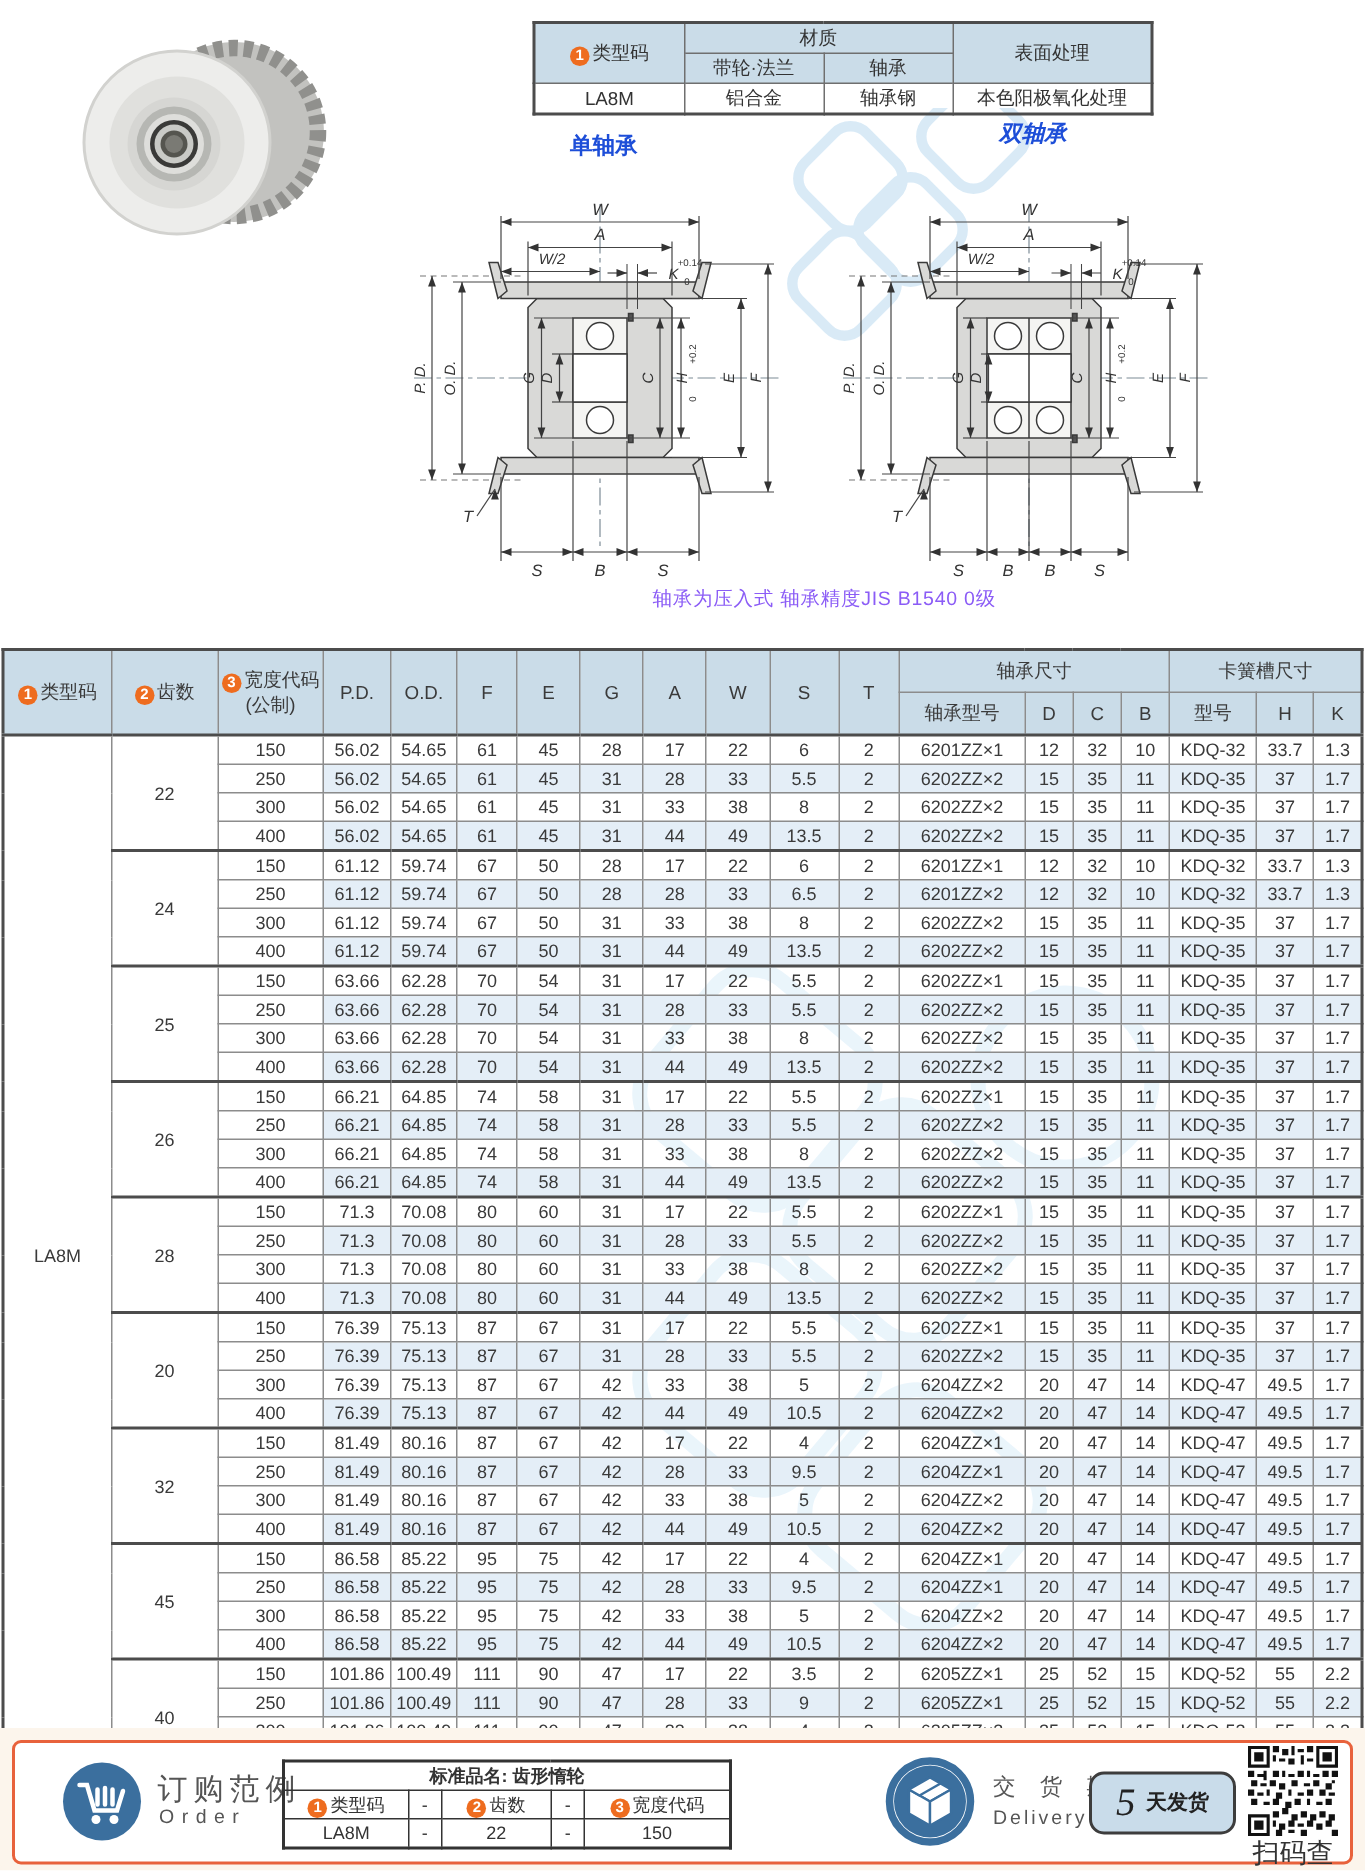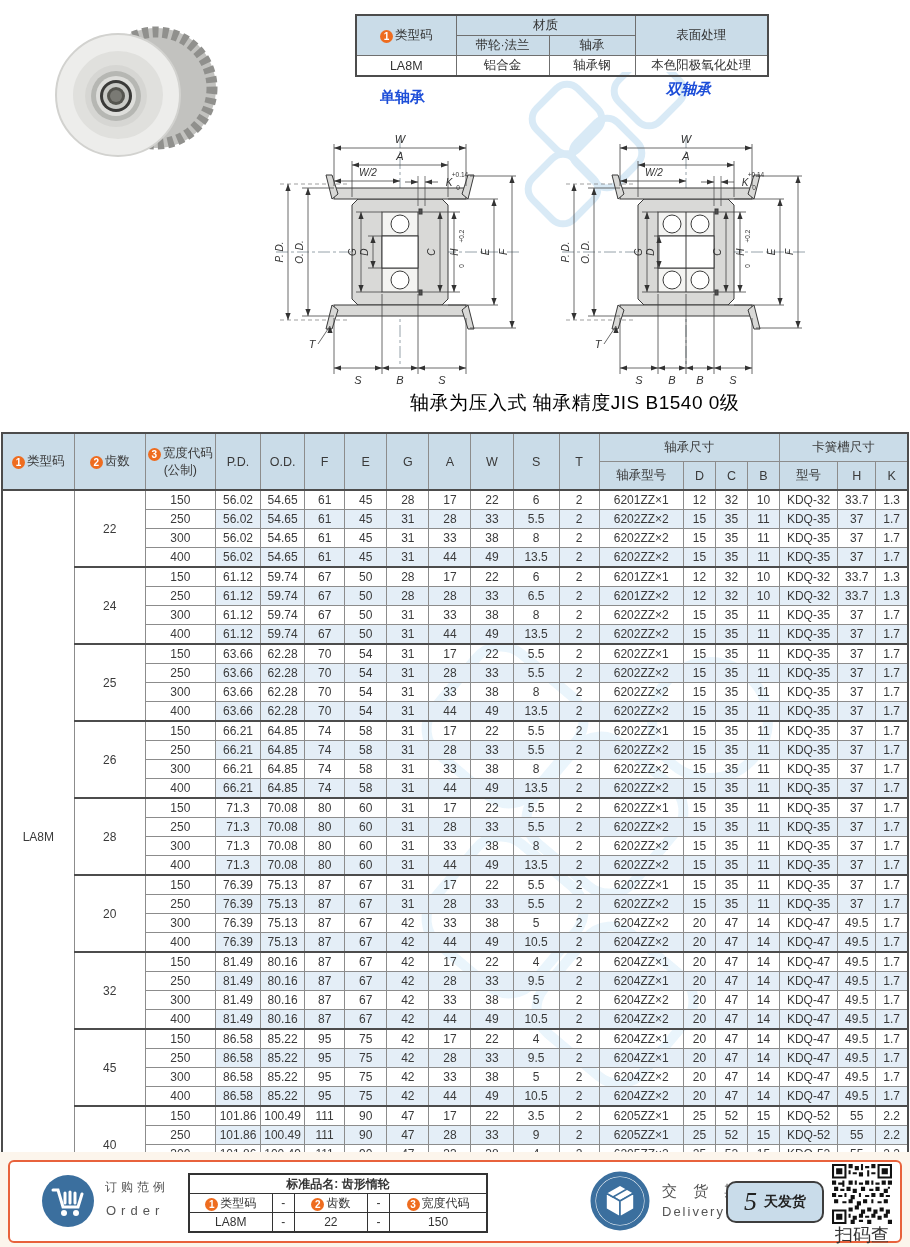--- a/index.html
+++ b/index.html
@@ -11,34 +11,34 @@
          color:#fff;font-size:10px;line-height:13px;text-align:center;font-weight:bold;
          margin-right:2px;vertical-align:-1px;}
   .cy{color:#2aa7de;}
   
   table.spec-top{border-collapse:collapse;table-layout:fixed;width:412px;font-size:12.5px;}
   table.spec-top th,table.spec-top td{border:1px solid #6f6f6f;text-align:center;padding:0;height:19px;font-weight:normal;color:#333;}
   table.spec-top th{background:#cadce8;}
   table.spec-top{border:2px solid #4c4c4c;}
   
   .diag-title{font-size:15px;font-weight:bold;color:#1d4ed8;text-align:center;width:265px;}
-  .note{font-size:19px;color:#000000;letter-spacing:.5px;}
+  .note{font-size:13px;color:#8b5cf6;letter-spacing:.5px;margin-left:25px;}
   
   table.main{border-collapse:collapse;table-layout:fixed;width:908px;font-size:12px;
              border:2px solid #4c4c4c;background:transparent;}
   table.main th,table.main td{border:1px solid #8c8c8c;text-align:center;padding:0;color:#3a3a3a;}
   table.main thead th{background:#cadce8;font-weight:normal;font-size:12.5px;height:27px;}
   table.main thead{border-bottom:2px solid #4c4c4c;}
   table.main td{height:18px;line-height:1;background:transparent;}
   table.main td.alt{background:#e4eef7;}
   tr.gtop td{border-top:2px solid #4c4c4c;}
   
   .footer-strip{left:0;top:1152px;width:910px;height:95px;background:#fcf5ec;}
   .footer-box{left:8px;top:8px;width:890px;height:79px;background:#fff;border:2px solid #e8623c;border-radius:6px;}
-  .order-label-cn{font-size:12px;color:#555;letter-spacing:4px;}
+  .order-label-cn{font-size:20px;color:#555;letter-spacing:4px;}
   .order-label-en{font-size:13px;color:#555;letter-spacing:5px;}
   table.order{border-collapse:collapse;table-layout:fixed;width:300px;font-size:12px;border:2px solid #333;}
   table.order th,table.order td{border:1px solid #333;text-align:center;height:18px;padding:0;font-weight:normal;color:#333;}
   .pill{width:94px;height:38px;border:2px solid #3d3d3d;border-radius:10px;background:#c9dcea;
         display:flex;align-items:center;justify-content:center;gap:7px;}
   .pill .num{font-size:26px;font-style:italic;color:#222;font-family:"Liberation Serif",serif;}
   .pill .unit{font-size:14px;font-weight:bold;color:#222;}
   .qr-caption{font-size:18px;color:#333;text-align:center;width:64px;}
   .delivery-cn{font-size:15px;color:#555;letter-spacing:6px;}
   .delivery-en{font-size:13px;color:#555;letter-spacing:2px;}

